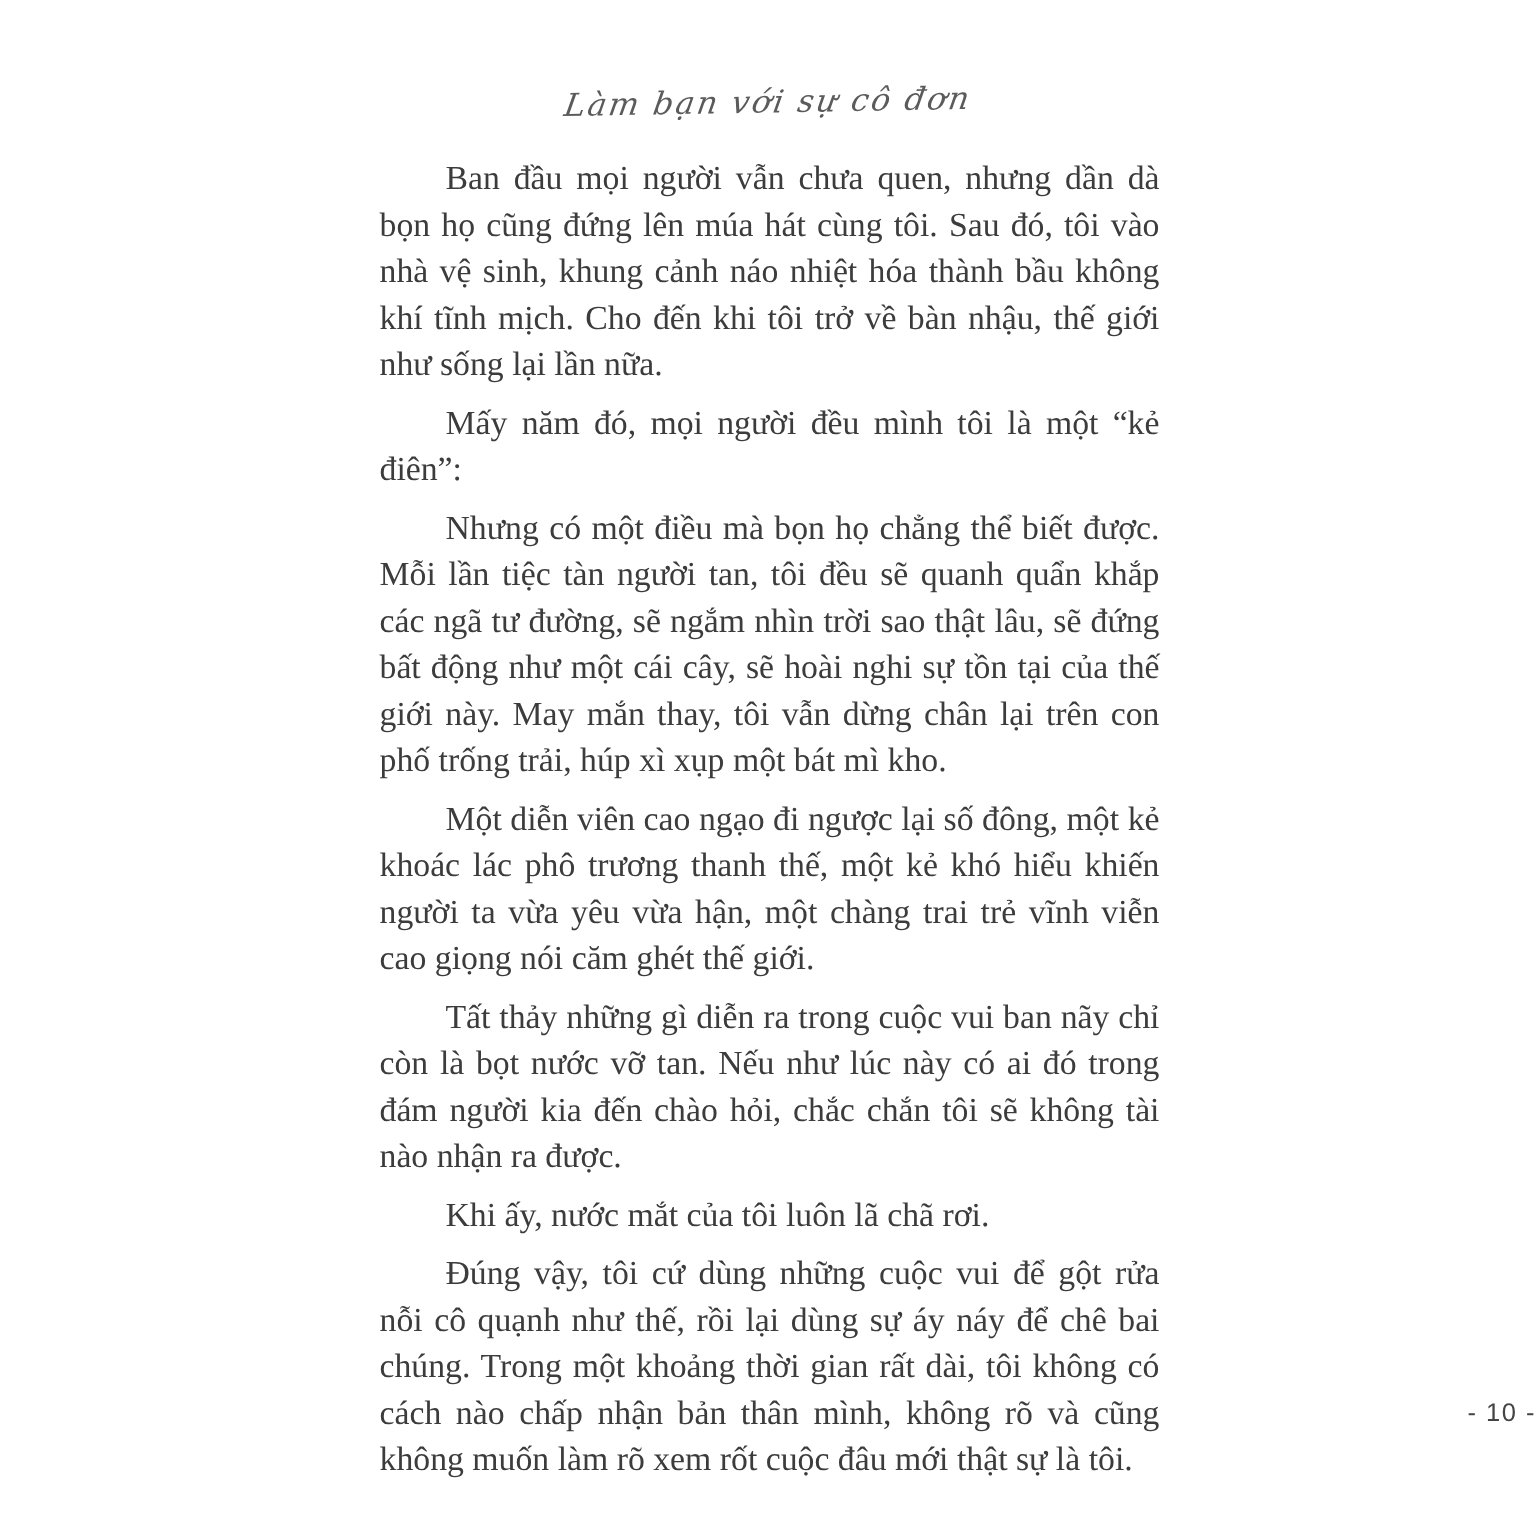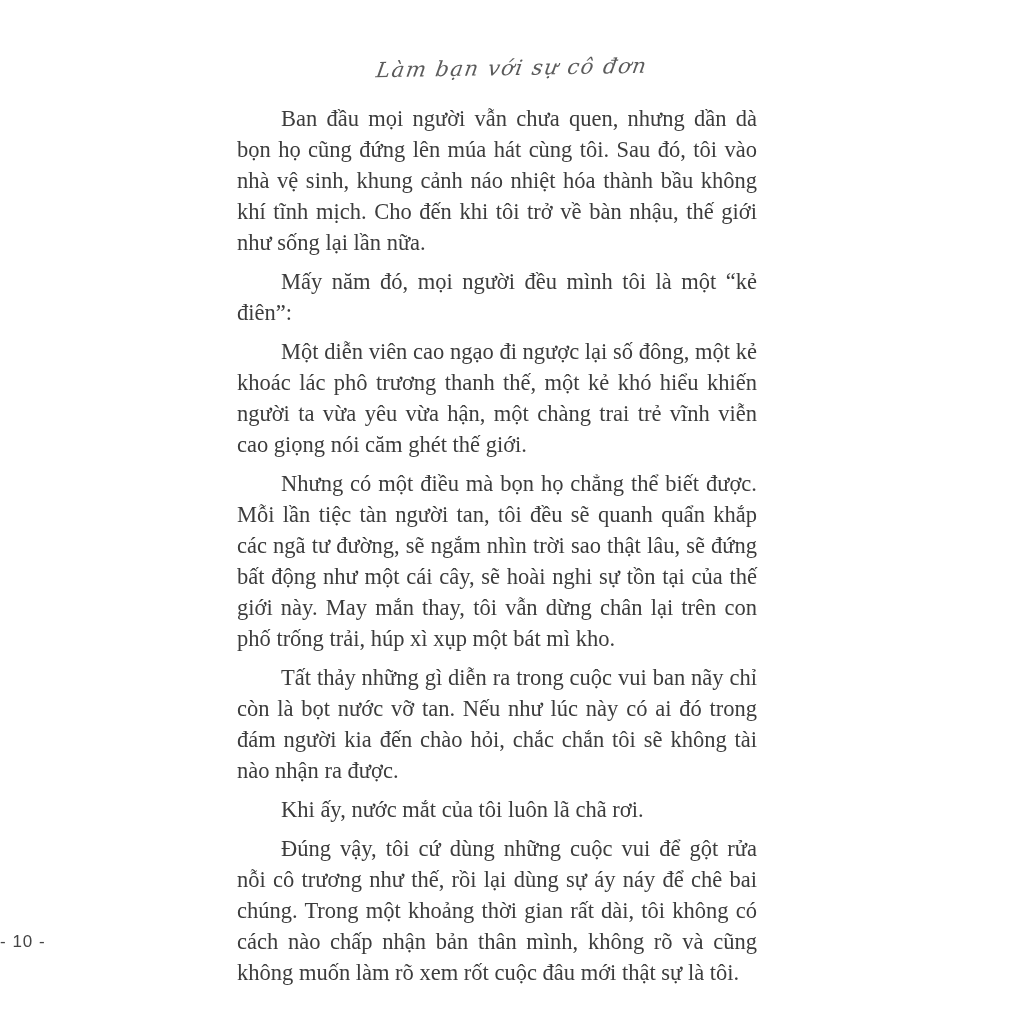--- a/index.html
+++ b/index.html
@@ -27,57 +27,57 @@
     font-size: 21px;
     letter-spacing: 1.5px;
     color: #3f3f3f;
     transform: skewX(-10deg) rotate(-1deg);
     opacity: 0.85;
   }
   
   .text-block {
     position: absolute;
     top: 103px;
-    left: 237px;
+    left: 253px;
     width: 520px;
     color: #3c3c3c;
     font-size: 22.5px;
     line-height: 31px;
     text-align: justify;
     text-justify: inter-word;
   }
   .text-block p {
     margin: 0 0 8px 0;
     text-indent: 44px;
   }
   
   .page-number {
     position: absolute;
     top: 932px;
     left: 0;
     width: 100%;
-    text-align: left;
+    text-align: right;
     font-family: "Liberation Sans", sans-serif;
     font-size: 17px;
     letter-spacing: 1px;
     color: #444444;
   }
 </style>
 </head>
 <body>
 
 <div class="page">
 
   <div class="running-head">Làm bạn với sự cô đơn</div>
 
   <div class="text-block">
     <p>Ban đầu mọi người vẫn chưa quen, nhưng dần dà bọn họ cũng đứng lên múa hát cùng tôi. Sau đó, tôi vào nhà vệ sinh, khung cảnh náo nhiệt hóa thành bầu không khí tĩnh mịch. Cho đến khi tôi trở về bàn nhậu, thế giới như sống lại lần nữa.</p>
     <p>Mấy năm đó, mọi người đều mình tôi là một “kẻ điên”:</p>
+    <p>Nhưng có một điều mà bọn họ chẳng thể biết được. Mỗi lần tiệc tàn người tan, tôi đều sẽ quanh quẩn khắp các ngã tư đường, sẽ ngắm nhìn trời sao thật lâu, sẽ đứng bất động như một cái cây, sẽ hoài nghi sự tồn tại của thế giới này. May mắn thay, tôi vẫn dừng chân lại trên con phố trống trải, húp xì xụp một bát mì kho.</p>
     <p>Một diễn viên cao ngạo đi ngược lại số đông, một kẻ khoác lác phô trương thanh thế, một kẻ khó hiểu khiến người ta vừa yêu vừa hận, một chàng trai trẻ vĩnh viễn cao giọng nói căm ghét thế giới.</p>
-    <p>Nhưng có một điều mà bọn họ chẳng thể biết được. Mỗi lần tiệc tàn người tan, tôi đều sẽ quanh quẩn khắp các ngã tư đường, sẽ ngắm nhìn trời sao thật lâu, sẽ đứng bất động như một cái cây, sẽ hoài nghi sự tồn tại của thế giới này. May mắn thay, tôi vẫn dừng chân lại trên con phố trống trải, húp xì xụp một bát mì kho.</p>
     <p>Tất thảy những gì diễn ra trong cuộc vui ban nãy chỉ còn là bọt nước vỡ tan. Nếu như lúc này có ai đó trong đám người kia đến chào hỏi, chắc chắn tôi sẽ không tài nào nhận ra được.</p>
     <p>Khi ấy, nước mắt của tôi luôn lã chã rơi.</p>
-    <p>Đúng vậy, tôi cứ dùng những cuộc vui để gột rửa nỗi cô trương như thế, rồi lại dùng sự áy náy để chê bai chúng. Trong một khoảng thời gian rất dài, tôi không có cách nào chấp nhận bản thân mình, không rõ và cũng không muốn làm rõ xem rốt cuộc đâu mới thật sự là tôi.</p>
+    <p>Đúng vậy, tôi cứ dùng những cuộc vui để gột rửa nỗi cô quạnh như thế, rồi lại dùng sự áy náy để chê bai chúng. Trong một khoảng thời gian rất dài, tôi không có cách nào chấp nhận bản thân mình, không rõ và cũng không muốn làm rõ xem rốt cuộc đâu mới thật sự là tôi.</p>
   </div>
 
   <div class="page-number">- 10 -</div>
 
 </div>
 
 </body></html>

